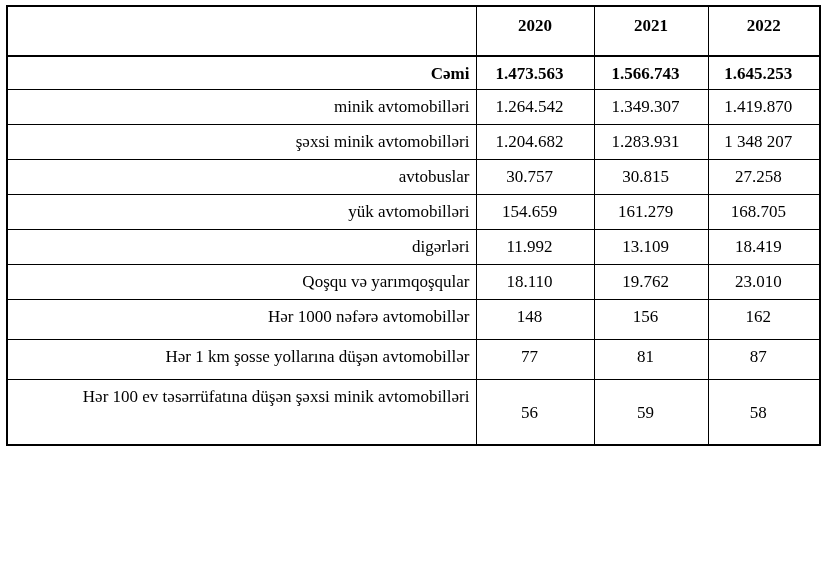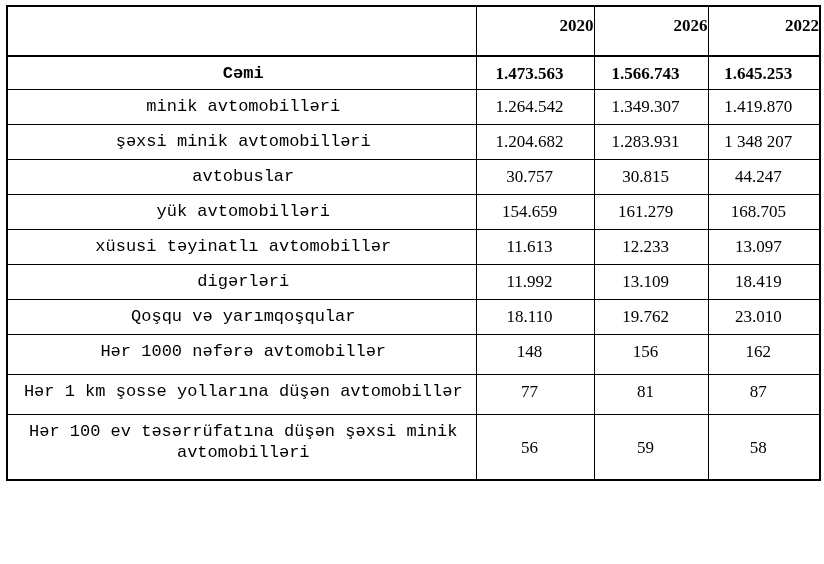--- a/index.html
+++ b/index.html
@@ -25,30 +25,29 @@
   th, td {
     border: 1.5px solid #000000;
     font-size: 17px;
     line-height: 1.25;
     overflow: hidden;
   }
   thead th {
     height: 50px;
     border-bottom: 2.5px solid #000000;
     font-weight: bold;
-    text-align: right;
+    text-align: center;
     vertical-align: middle;
     padding-bottom: 10px;
     margin-top: 16px;
   }
   tbody td { vertical-align: top; }
   td.label {
-    text-align: center;
+    text-align: right;
     padding: 6px 6px 4px 9px;
-    font-family: Liberation Mono, monospace;
   }
   td.val {
     text-align: center;
     padding: 6px 15px 4px 4px;
   }
   tr.row-regular { height: 35px; }
   tr.row-total   { height: 33px; }
   tr.row-total td { font-weight: bold; }
   tr.row-mid     { height: 40px; }
   tr.row-last    { height: 66px; }
@@ -62,21 +61,21 @@
     <colgroup>
       <col class="c-label">
       <col class="c-2020">
       <col class="c-2021">
       <col class="c-2022">
     </colgroup>
     <thead>
       <tr>
         <th class="label"></th>
         <th>2020</th>
-        <th>2026</th>
+        <th>2021</th>
         <th>2022</th>
       </tr>
     </thead>
     <tbody>
         <tr class="row-total">
     <td class="label">Cəmi</td>
     <td class="val">1.473.563</td>
     <td class="val">1.566.743</td>
     <td class="val">1.645.253</td>
   </tr>
@@ -89,33 +88,27 @@
         <tr class="row-regular">
     <td class="label">şəxsi minik avtomobilləri</td>
     <td class="val">1.204.682</td>
     <td class="val">1.283.931</td>
     <td class="val">1 348 207</td>
   </tr>
         <tr class="row-regular">
     <td class="label">avtobuslar</td>
     <td class="val">30.757</td>
     <td class="val">30.815</td>
-    <td class="val">44.247</td>
+    <td class="val">27.258</td>
   </tr>
         <tr class="row-regular">
     <td class="label">yük avtomobilləri</td>
     <td class="val">154.659</td>
     <td class="val">161.279</td>
     <td class="val">168.705</td>
-  </tr>
-        <tr class="row-regular">
-    <td class="label">xüsusi təyinatlı avtomobillər</td>
-    <td class="val">11.613</td>
-    <td class="val">12.233</td>
-    <td class="val">13.097</td>
   </tr>
         <tr class="row-regular">
     <td class="label">digərləri</td>
     <td class="val">11.992</td>
     <td class="val">13.109</td>
     <td class="val">18.419</td>
   </tr>
         <tr class="row-regular">
     <td class="label">Qoşqu və yarımqoşqular</td>
     <td class="val">18.110</td>

